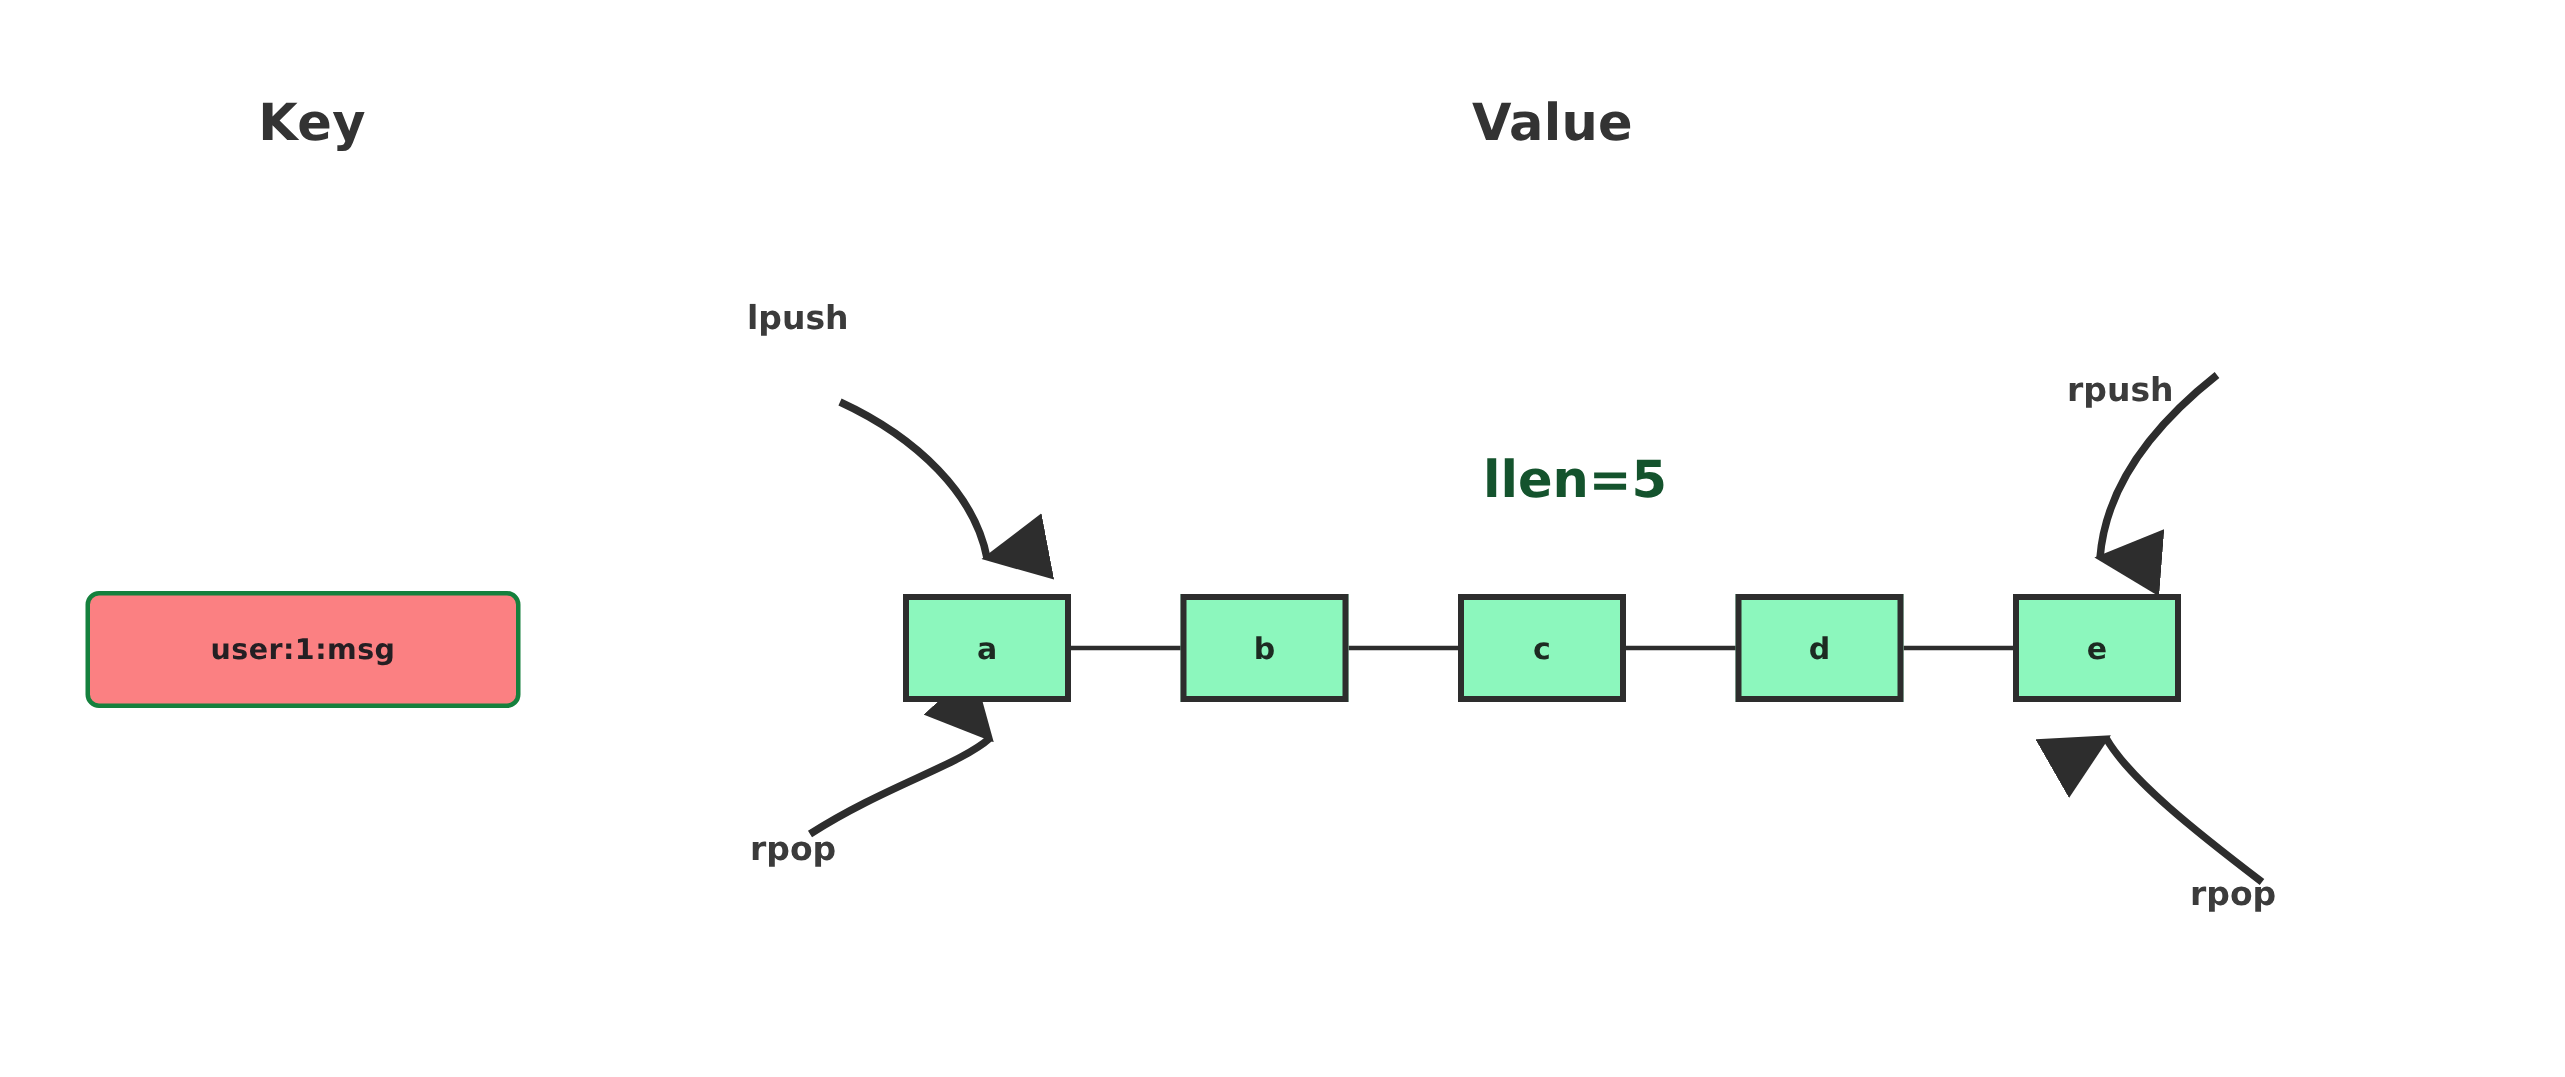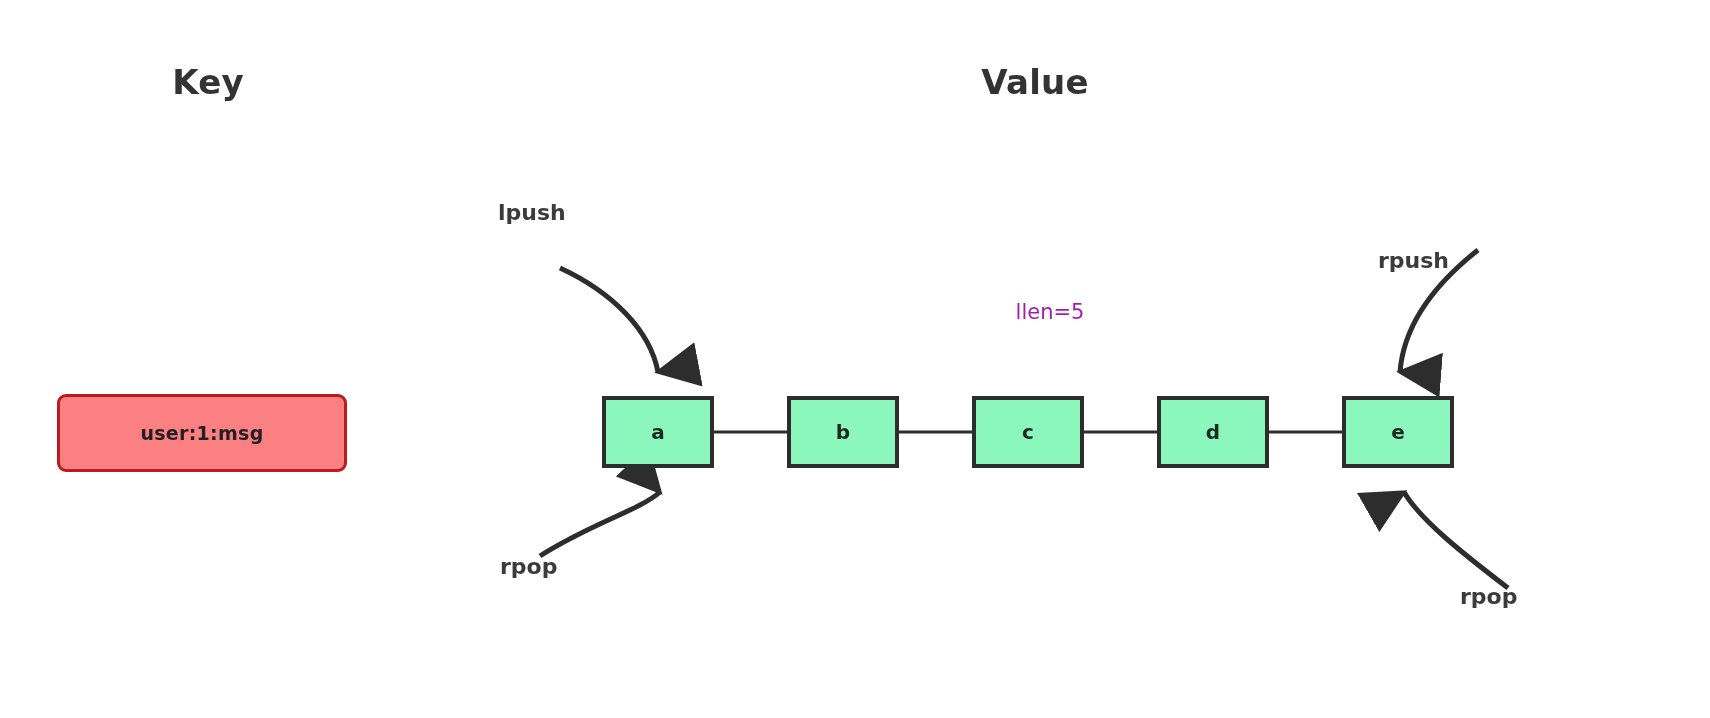--- a/index.html
+++ b/index.html
@@ -33,21 +33,21 @@
   #key-title { left: 208px; top: 62px; }
   #value-title { left: 1035px; top: 62px; }
 
   .key-box {
     position: absolute;
     left: 57px;
     top: 394px;
     width: 290px;
     height: 78px;
     background: #fb8082;
-    border: 3px solid #b91c1c;
+    border: 3px solid #15803d;
     border-radius: 9px;
     box-sizing: border-box;
     display: flex;
     align-items: center;
     justify-content: center;
   }
   .key-box-label {
     font-weight: bold;
     font-size: 19px;
     color: #241f23;
@@ -67,23 +67,23 @@
     justify-content: center;
   }
   .node-box-label {
     font-weight: bold;
     font-size: 20px;
     color: #1d2a22;
   }
 
   .annot {
     position: absolute;
-    font-weight: normal;
-    font-size: 21px;
-    color: #a21caf;
+    font-weight: bold;
+    font-size: 34px;
+    color: #14532d;
     white-space: nowrap;
   }
   .annot.center { transform: translateX(-50%); }
 
   #llen-label { left: 1050px; top: 300px; }
   #lrange-label { left: 1140px; top: 576px; }
 
   .op-label {
     position: absolute;
     font-weight: bold;

